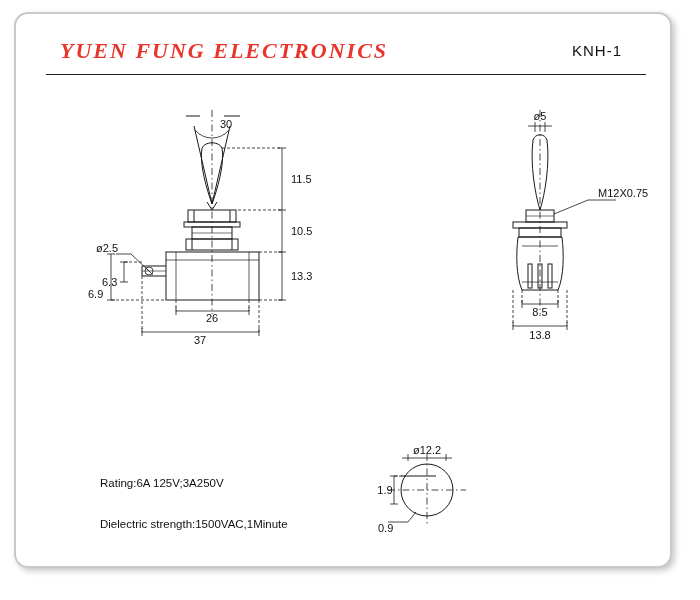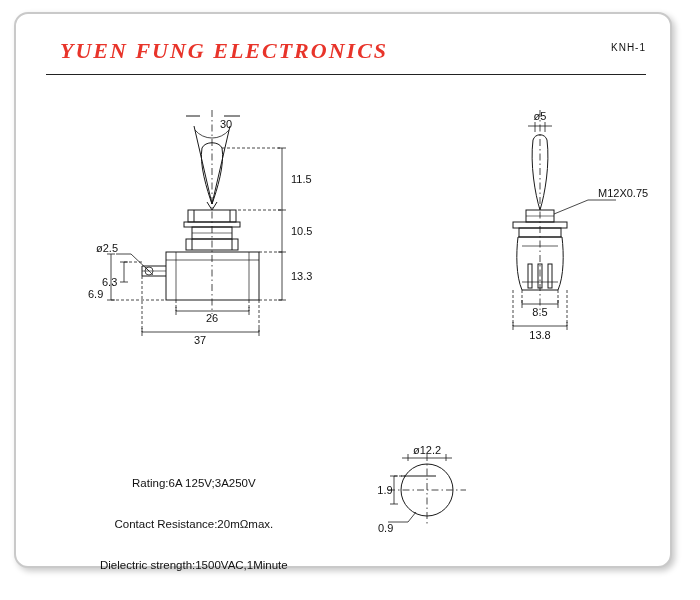--- a/index.html
+++ b/index.html
@@ -24,40 +24,39 @@
     border-radius: 14px;
     box-shadow: 3px 3px 6px rgba(0,0,0,0.22);
     box-sizing: border-box;
   }
   #title-row {
     position: absolute;
     left: 0;
     top: 24px;
     width: 100%;
     height: 34px;
-    padding-left: 24px;
   }
   #brand {
     position: absolute;
     left: 44px;
     top: 0;
     font-family: "Liberation Serif", serif;
     font-size: 22px;
     font-weight: bold;
     font-style: italic;
     letter-spacing: 2px;
     color: #e8342a;
     white-space: nowrap;
   }
   #model {
     position: absolute;
     right: 48px;
     top: 4px;
     font-family: "Liberation Sans", sans-serif;
-    font-size: 10px;
+    font-size: 15px;
     color: #111111;
     letter-spacing: 1px;
   }
   #rule {
     position: absolute;
     left: 30px;
     top: 60px;
     width: 600px;
     height: 0;
     border-top: 1px solid #222222;
@@ -72,21 +71,21 @@
   .specs {
     position: absolute;
     left: 84px;
     top: 436px;
     font-family: "Liberation Sans", sans-serif;
     font-size: 11.5px;
     line-height: 13.6px;
     color: #111111;
     white-space: pre;
   }
-  .specs div { white-space: nowrap; text-align: center; }
+  .specs div { white-space: nowrap; }
 </style>
 </head>
 <body>
 
 <div id="sheet">
 
   <div id="title-row">
     <div id="brand">YUEN FUNG ELECTRONICS</div>
     <div id="model">KNH-1</div>
   </div>
@@ -293,19 +292,18 @@
       <text x="524" y="325" text-anchor="middle">13.8</text>
 
       <text x="411" y="440" text-anchor="middle">ø12.2</text>
       <text x="369" y="480" text-anchor="middle">1.9</text>
       <text x="362" y="518">0.9</text>
     </g>
   </svg>
 
   <div class="specs">
     <div>Rating:6A 125V;3A250V</div>
-    <div>Contact Resistance:20mΩmax.</div>
     <div>Dielectric strength:1500VAC,1Minute</div>
     
     
   </div>
 
 </div>
 
 </body></html>

